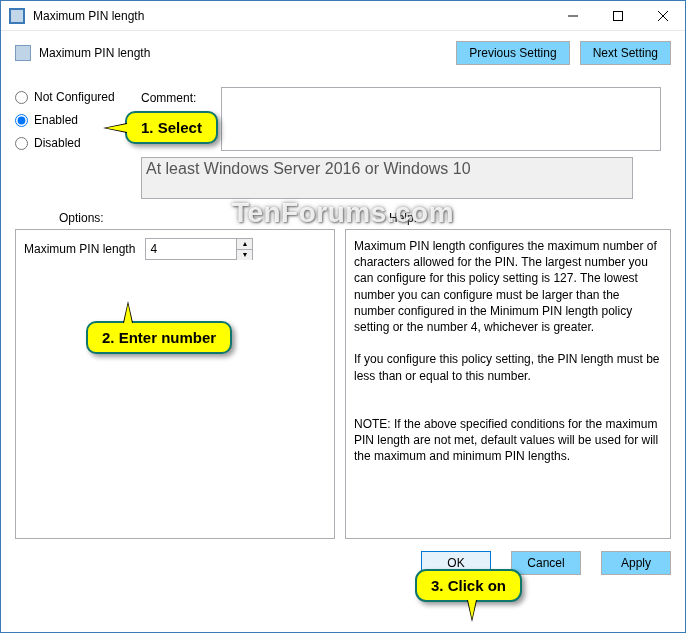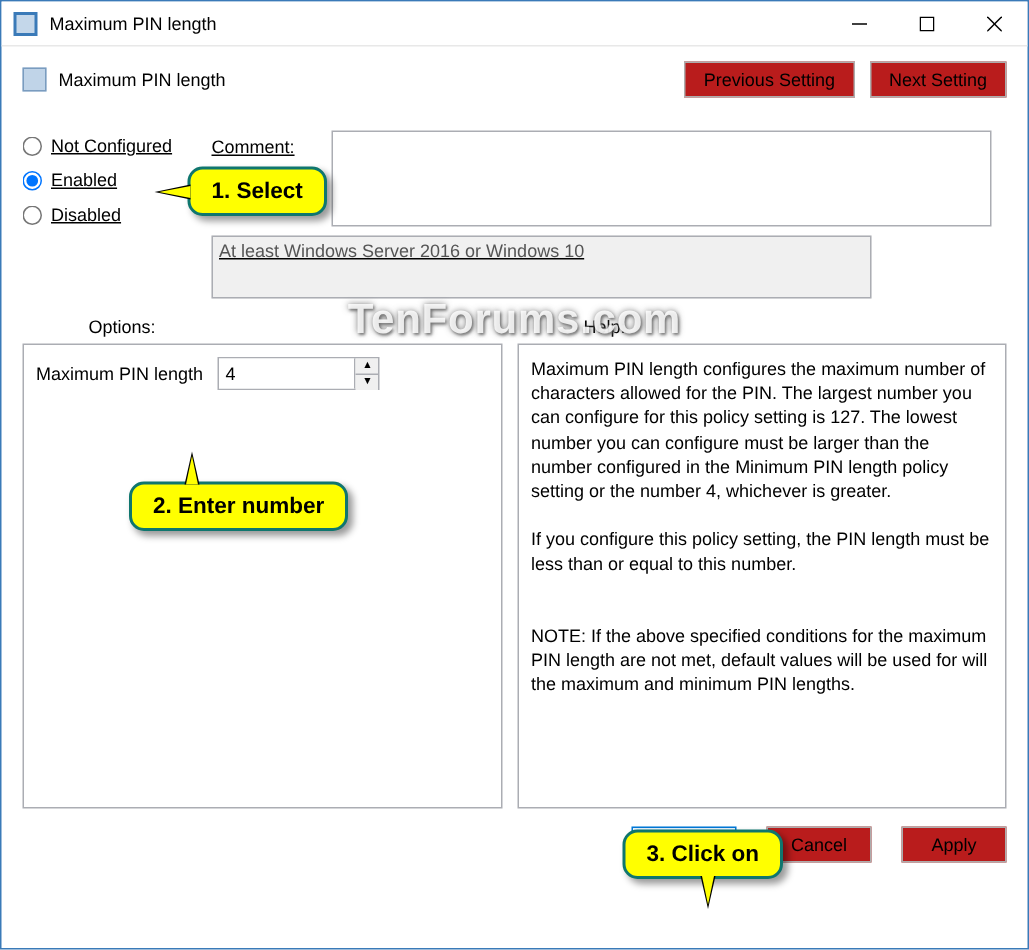--- a/index.html
+++ b/index.html
@@ -34,38 +34,38 @@
   .winbtn svg { width: 10px; height: 10px; }
   .header-row {
     display: flex; align-items: center; padding: 10px 14px 6px 14px;
   }
   .header-row .hicon {
     width: 16px; height: 16px; background: #c0d4e8; border: 1px solid #7a9cbf; margin-right: 8px;
   }
   .header-row .htitle { flex: 1; font-size: 12px; }
   .nav-btns { display: flex; gap: 10px; }
   .btn {
-    background: #b91c1c; border: 1px solid #adadad; padding: 4px 12px; font-size: 12px; cursor: pointer;
+    background: #7dd3fc; border: 1px solid #adadad; padding: 4px 12px; font-size: 12px; cursor: pointer;
     min-width: 90px; text-align: center;
   }
   .btn.focus { border: 1px solid #0078d7; background: #e5f1fb; }
-  .config-area { display: flex; padding: 4px 14px 2px 14px; gap: 6px; text-decoration: underline; }
+  .config-area { display: flex; padding: 4px 14px 2px 14px; gap: 6px; }
   .radios { width: 120px; padding-top: 6px; }
   .radio-row { display: flex; align-items: center; margin: 9px 0; }
   .radio-row input { margin: 0 6px 0 0; }
   .fields { flex: 1; margin-top: 12px; }
   .label-col { display: inline-block; width: 80px; vertical-align: top; padding-top: 4px; }
   .comment-box {
     width: 440px; height: 64px; border: 1px solid #abadb3; background: #fff; resize: none;
     font-family: inherit; font-size: 12px; padding: 2px 4px; overflow-y: scroll;
     vertical-align: top;
   }
   .supported-box {
-    width: 440px; height: 42px; border: 1px solid #abadb3; background: #f0f0f0; resize: none;
-    font-family: inherit; font-size: 12px; padding: 2px 4px; overflow-y: scroll; color: #555;
+    width: 492px; height: 42px; border: 1px solid #abadb3; background: #f0f0f0; resize: none;
+    font-family: inherit; font-size: 16px; padding: 2px 4px; overflow-y: scroll; color: #555;
     vertical-align: top;
   }
   .frow { margin-bottom: 6px; display: flex; }
   .labels-row { display: flex; padding: 4px 14px 4px 14px; margin-left: 44px; }
   .labels-row .l { flex: 0 0 330px; }
   .panels { display: flex; padding: 0 14px 8px 14px; gap: 10px; }
   .options-panel, .help-panel {
     border: 1px solid #abadb3; background: #fff; height: 310px; padding: 8px; overflow: hidden;
   }
   .options-panel { width: 320px; }
@@ -206,18 +206,18 @@
   <div class="watermark">TenForums.com</div>
 
   <div class="callout c1" style="top:110px; left:124px;">
     <span>1. Select</span>
     <div class="tail"></div>
   </div>
   <div class="callout c2" style="top:320px; left:85px;">
     <span>2. Enter number</span>
     <div class="tail"></div>
   </div>
-  <div class="callout c3" style="top:552px; left:414px;">
+  <div class="callout c3" style="top:568px; left:414px;border-radius:11px;">
     <span>3. Click on</span>
     <div class="tail"></div>
   </div>
 
 </div>
 
 </body></html>

